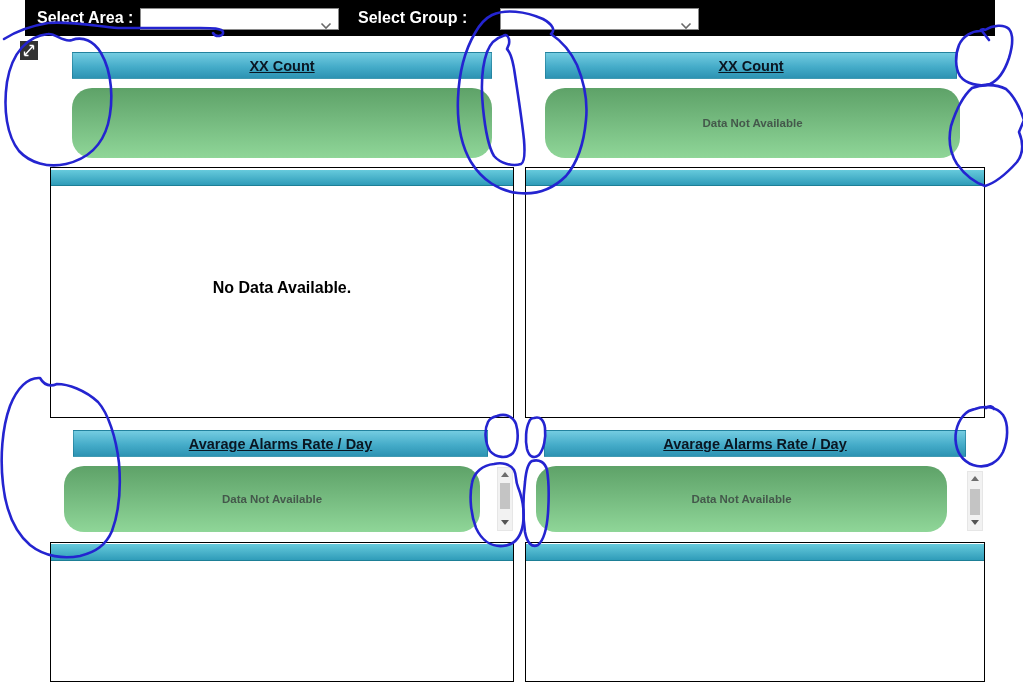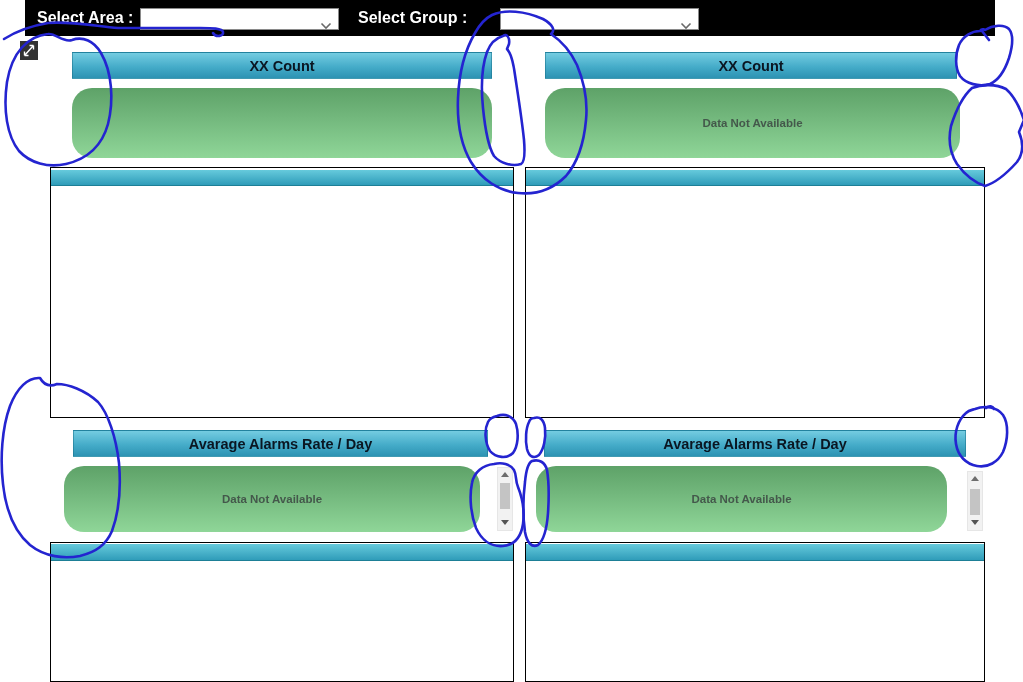--- a/index.html
+++ b/index.html
@@ -21,21 +21,21 @@
   .combo .combo-val{position:absolute;left:5px;top:2px;font-size:12px;color:#222;}
   .combo .chev{position:absolute;right:6px;top:7px;}
   
   .resize-icon{position:absolute;left:20px;top:41px;width:18px;height:19px;
     background:#333;cursor:pointer;}
   
   .hdr{position:absolute;height:27px;line-height:27px;text-align:center;
     font-weight:bold;font-size:14.5px;color:#0a1622;box-sizing:border-box;
     border:1px solid rgba(26,115,140,.55);
     background:linear-gradient(var(--header-teal-top,#74cce1),
-      var(--header-teal-mid,#45acc9) 55%,var(--header-teal-bottom,#2d93b3));}
+      var(--header-teal-mid,#45acc9) 55%,var(--header-teal-bottom,#2d93b3));text-decoration:underline;}
   .hdr.tl{left:72px;top:52px;width:420px;}
   .hdr.tr{left:545px;top:52px;width:412px;}
   .hdr.bl{left:73px;top:430px;width:415px;}
   .hdr.br{left:544px;top:430px;width:422px;}
   .banner{position:absolute;display:flex;align-items:center;justify-content:center;
     text-align:center;font-weight:bold;font-size:11.5px;
     color:var(--status-text,#44584b);
     background:linear-gradient(var(--banner-green-top,#5ea268),
       #74b97e 45%,var(--banner-green-bottom,#8fd698));border-radius:20px;}
   .banner.tl{left:72px;top:88px;width:420px;height:70px;}
@@ -99,20 +99,21 @@
   </svg>
 </div>
 
 <div class="hdr tl">XX Count</div>
 <div class="hdr tr">XX Count</div>
 <div class="banner tl"></div>
 <div class="banner tr">Data Not Available</div>
 
 <div class="chartbox ml">
   <div class="cap"></div>
+  <div class="msg">No Data Available.</div>
 </div>
 <div class="chartbox mr">
   <div class="cap"></div>
   <div class="msg"></div>
 </div>
 
 <div class="hdr bl">Avarage Alarms Rate / Day</div>
 <div class="hdr br">Avarage Alarms Rate / Day</div>
 <div class="banner bl">Data Not Available</div>
 <div class="banner br">Data Not Available</div>

